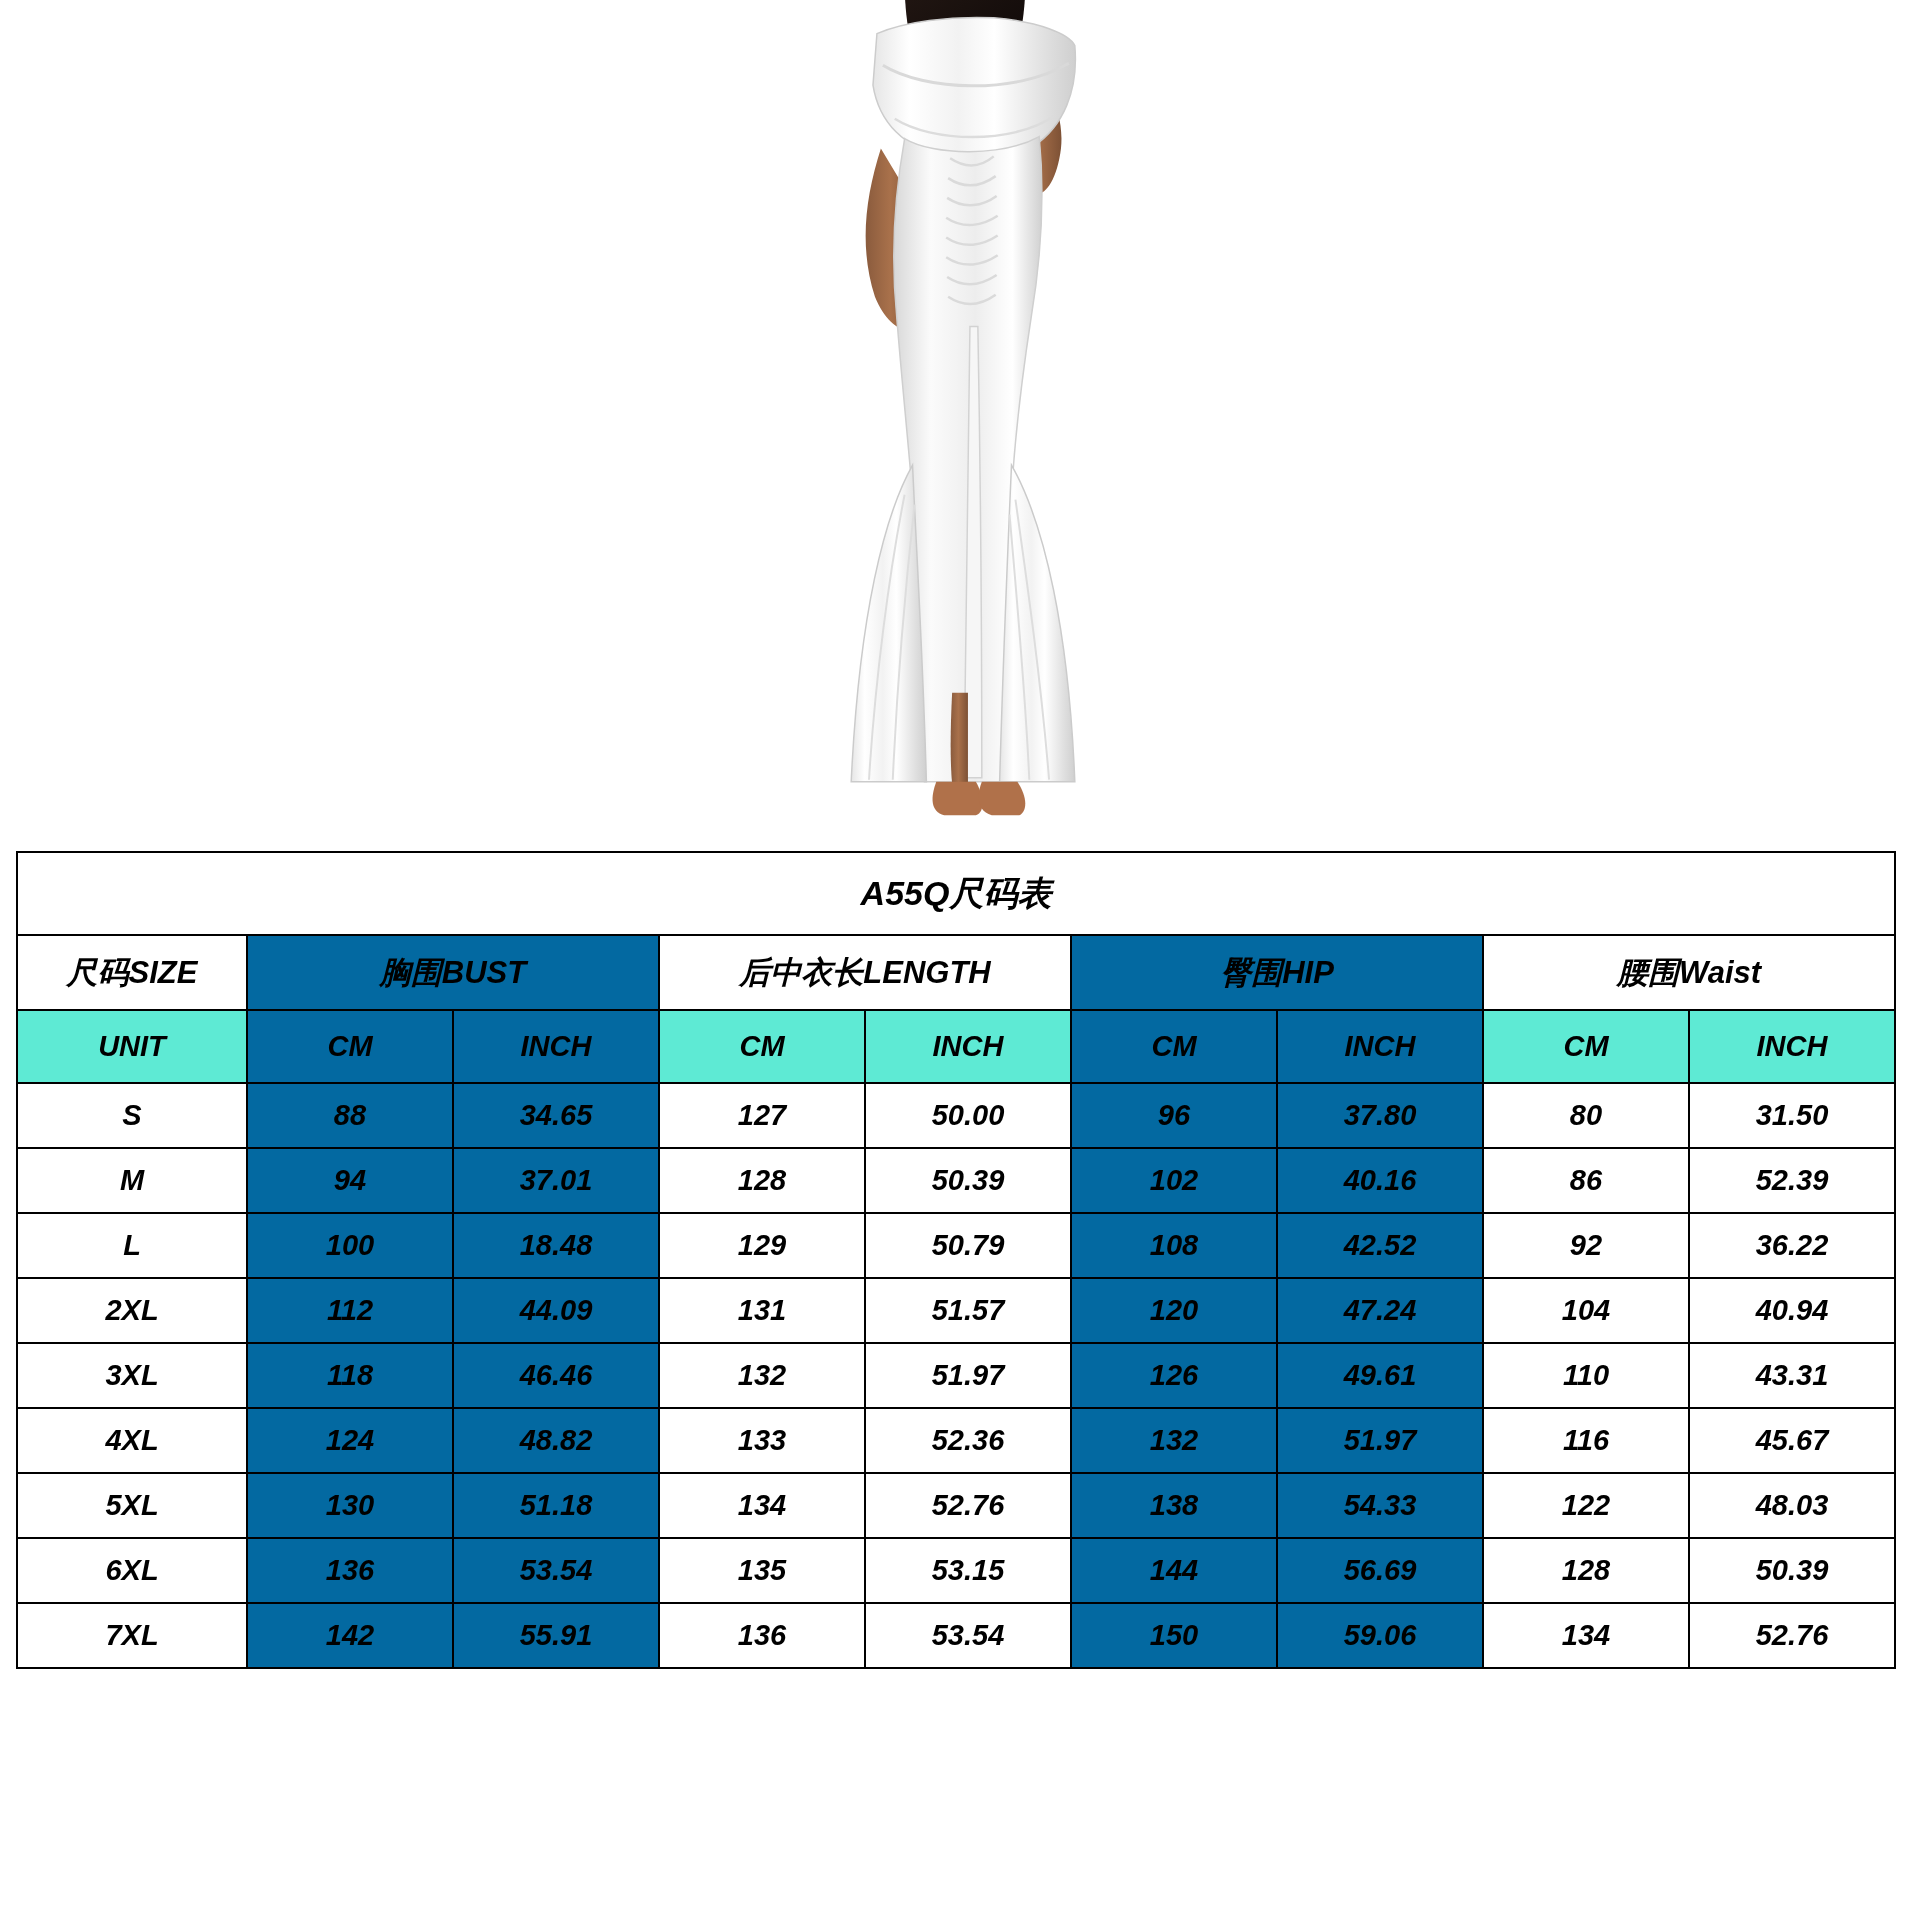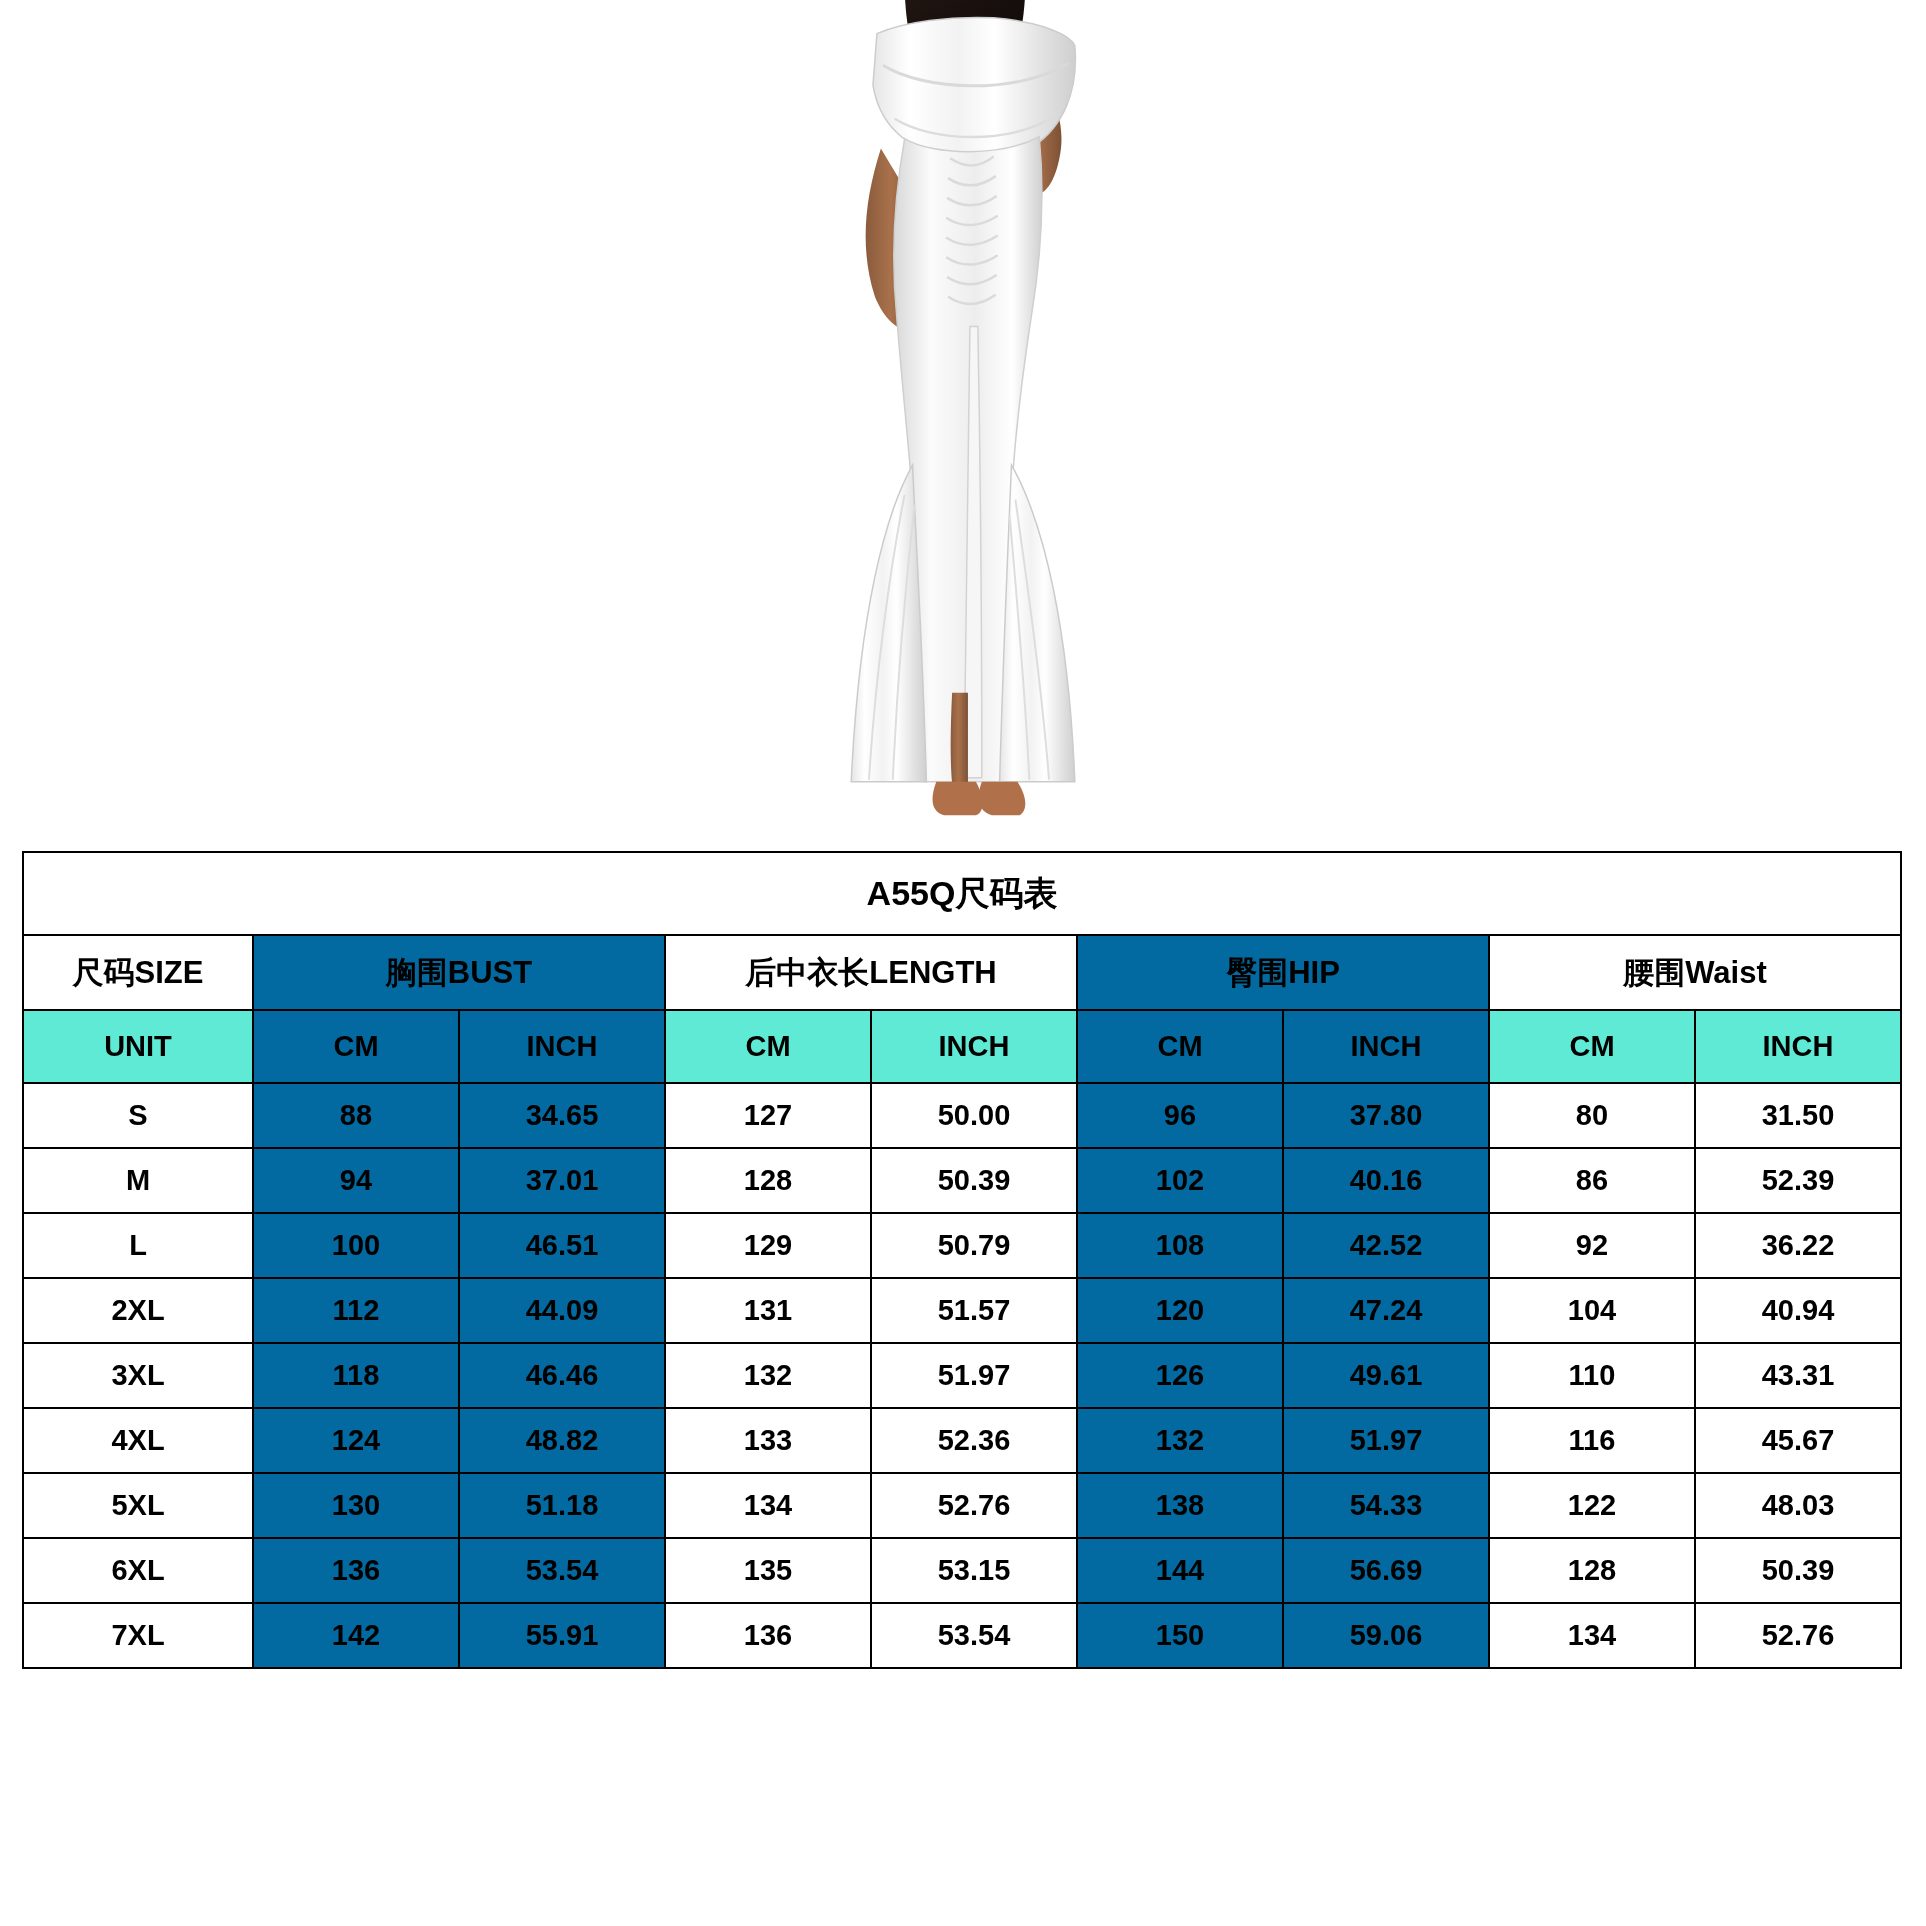--- a/index.html
+++ b/index.html
@@ -36,23 +36,24 @@
     left: 50%;
     top: 0;
     width: 416px;
     height: 846px;
     transform: translateX(-50%);
   }
 
   
   .table-wrap {
     position: absolute;
-    left: 22px;
+    left: 16px;
     top: 851px;
     width: 1773px;
+    font-style: italic;
   }
   table.size-table {
     border-collapse: collapse;
     width: 1877px;
     table-layout: fixed;
   }
   table.size-table td, table.size-table th {
     border: 2px solid #000000;
     text-align: center;
     vertical-align: middle;
@@ -228,21 +229,21 @@
           <td class="white">128</td>
           <td class="white">50.39</td>
           <td class="blue">102</td>
           <td class="blue">40.16</td>
           <td class="white">86</td>
           <td class="white">52.39</td>
         </tr>
         <tr>
           <td class="white">L</td>
           <td class="blue">100</td>
-          <td class="blue">46.51</td>
+          <td class="blue">18.48</td>
           <td class="white">129</td>
           <td class="white">50.79</td>
           <td class="blue">108</td>
           <td class="blue">42.52</td>
           <td class="white">92</td>
           <td class="white">36.22</td>
         </tr>
         <tr>
           <td class="white">2XL</td>
           <td class="blue">112</td>

